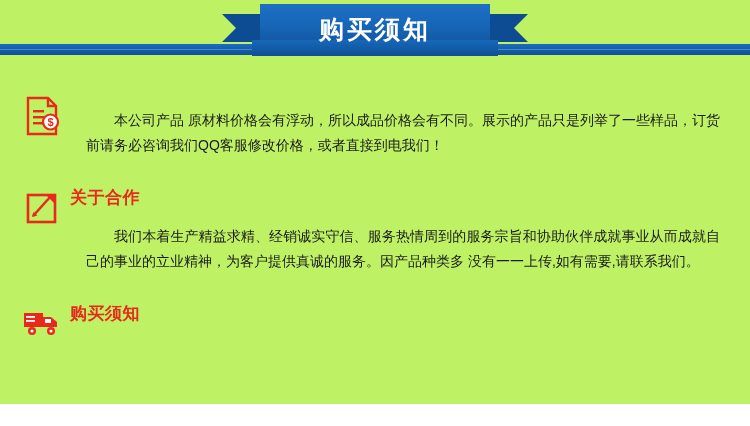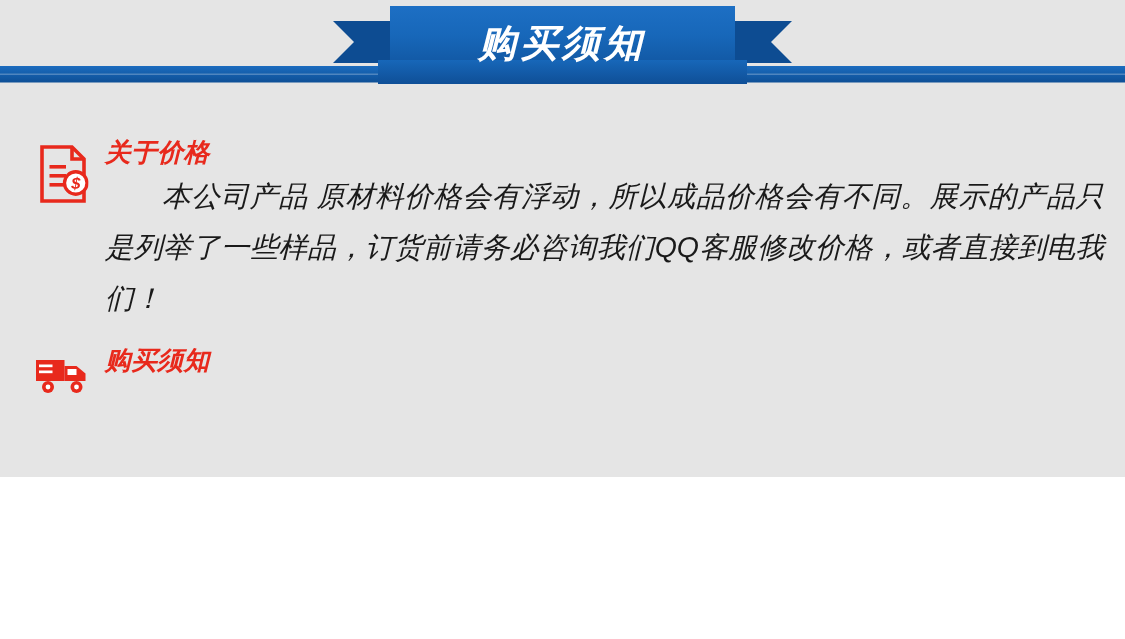--- a/index.html
+++ b/index.html
@@ -9,23 +9,22 @@
   body {
     width: 750px;
     height: 426px;
     background: #ffffff;
     font-family: "Liberation Sans", sans-serif;
     overflow: hidden;
   }
   .page {
     position: relative;
     width: 750px;
-    height: 318px;
-    background: #e5e5e5;
-    font-style: italic;
+    height: 404px;
+    background: #bef264;
   }
 
   
   .banner {
     position: relative;
     width: 750px;
     height: 62px;
   }
   .banner-ribbon {
     position: absolute;
@@ -123,23 +122,23 @@
   .sec-title {
     color: #e8291c;
     font-size: 17px;
     font-weight: bold;
     margin: 0 0 3px 0;
     line-height: 1.2;
     letter-spacing: 0.5px;
   }
   .sec-body {
     color: #1a1a1a;
-    font-size: 19px;
+    font-size: 14px;
     line-height: 1.78;
-    margin: 0;
+    margin: 16px;
     text-align: justify;
     text-indent: 2em;
   }
 
   
   .section.price { margin-top: 16px; }
   .section.coop  { margin-top: 14px; }
   .section.ship  { margin-top: 14px; }
 
   
@@ -172,25 +171,40 @@
             <path d="M23 2 v8 h8" fill="none" stroke="#e8291c" stroke-width="2.4"></path>
             <rect x="8" y="14" width="11" height="2.4" fill="#e8291c"></rect>
             <rect x="8" y="20" width="11" height="2.4" fill="#e8291c"></rect>
             <rect x="8" y="26" width="11" height="2.4" fill="#e8291c"></rect>
             <circle cx="25.5" cy="26" r="7.5" fill="#ffffff" stroke="#e8291c" stroke-width="2.2"></circle>
             <text x="25.5" y="30" font-size="11" font-family="Liberation Sans, sans-serif" font-weight="bold" fill="#e8291c" text-anchor="middle">$</text>
           </svg>
         </span>
       </div>
       <div class="text-col">
-        <div class="sec-title">关于价格</div>
         <p class="sec-body">本公司产品 原材料价格会有浮动，所以成品价格会有不同。展示的产品只是列举了一些样品，订货前请务必咨询我们QQ客服修改价格，或者直接到电我们！</p>
       </div>
     </div>
 
+    <div class="section coop">
+      <div class="icon-col">
+        <span>
+          <svg class="icon-svg" width="34" height="36" viewBox="0 0 34 36" aria-hidden="true">
+            <rect x="3" y="3" width="27" height="27" fill="none" stroke="#e8291c" stroke-width="2.6"></rect>
+            <path d="M8 24 L26 4" stroke="#e8291c" stroke-width="2.6" fill="none"></path>
+            <path d="M22 4 h8 v8 Z" fill="#e8291c"></path>
+            <path d="M7 25 l1.5 -5 l4 3.5 Z" fill="#e8291c"></path>
+          </svg>
+        </span>
+      </div>
+      <div class="text-col">
+        <div class="sec-title">关于合作</div>
+        <p class="sec-body">我们本着生产精益求精、经销诚实守信、服务热情周到的服务宗旨和协助伙伴成就事业从而成就自己的事业的立业精神，为客户提供真诚的服务。因产品种类多 没有一一上传,如有需要,请联系我们。</p>
+      </div>
+    </div>
 
     <div class="section ship">
       <div class="icon-col">
         <span>
           <svg class="icon-svg" width="40" height="30" viewBox="0 0 40 30" aria-hidden="true">
             <rect x="2" y="5" width="19" height="14" fill="#e8291c"></rect>
             <path d="M21 9 h8 l6 5 v5 h-14 Z" fill="#e8291c"></path>
             <rect x="23" y="11" width="6" height="4" fill="#ffffff"></rect>
             <circle cx="10" cy="23" r="4" fill="#e8291c"></circle>
             <circle cx="10" cy="23" r="1.6" fill="#ffffff"></circle>

